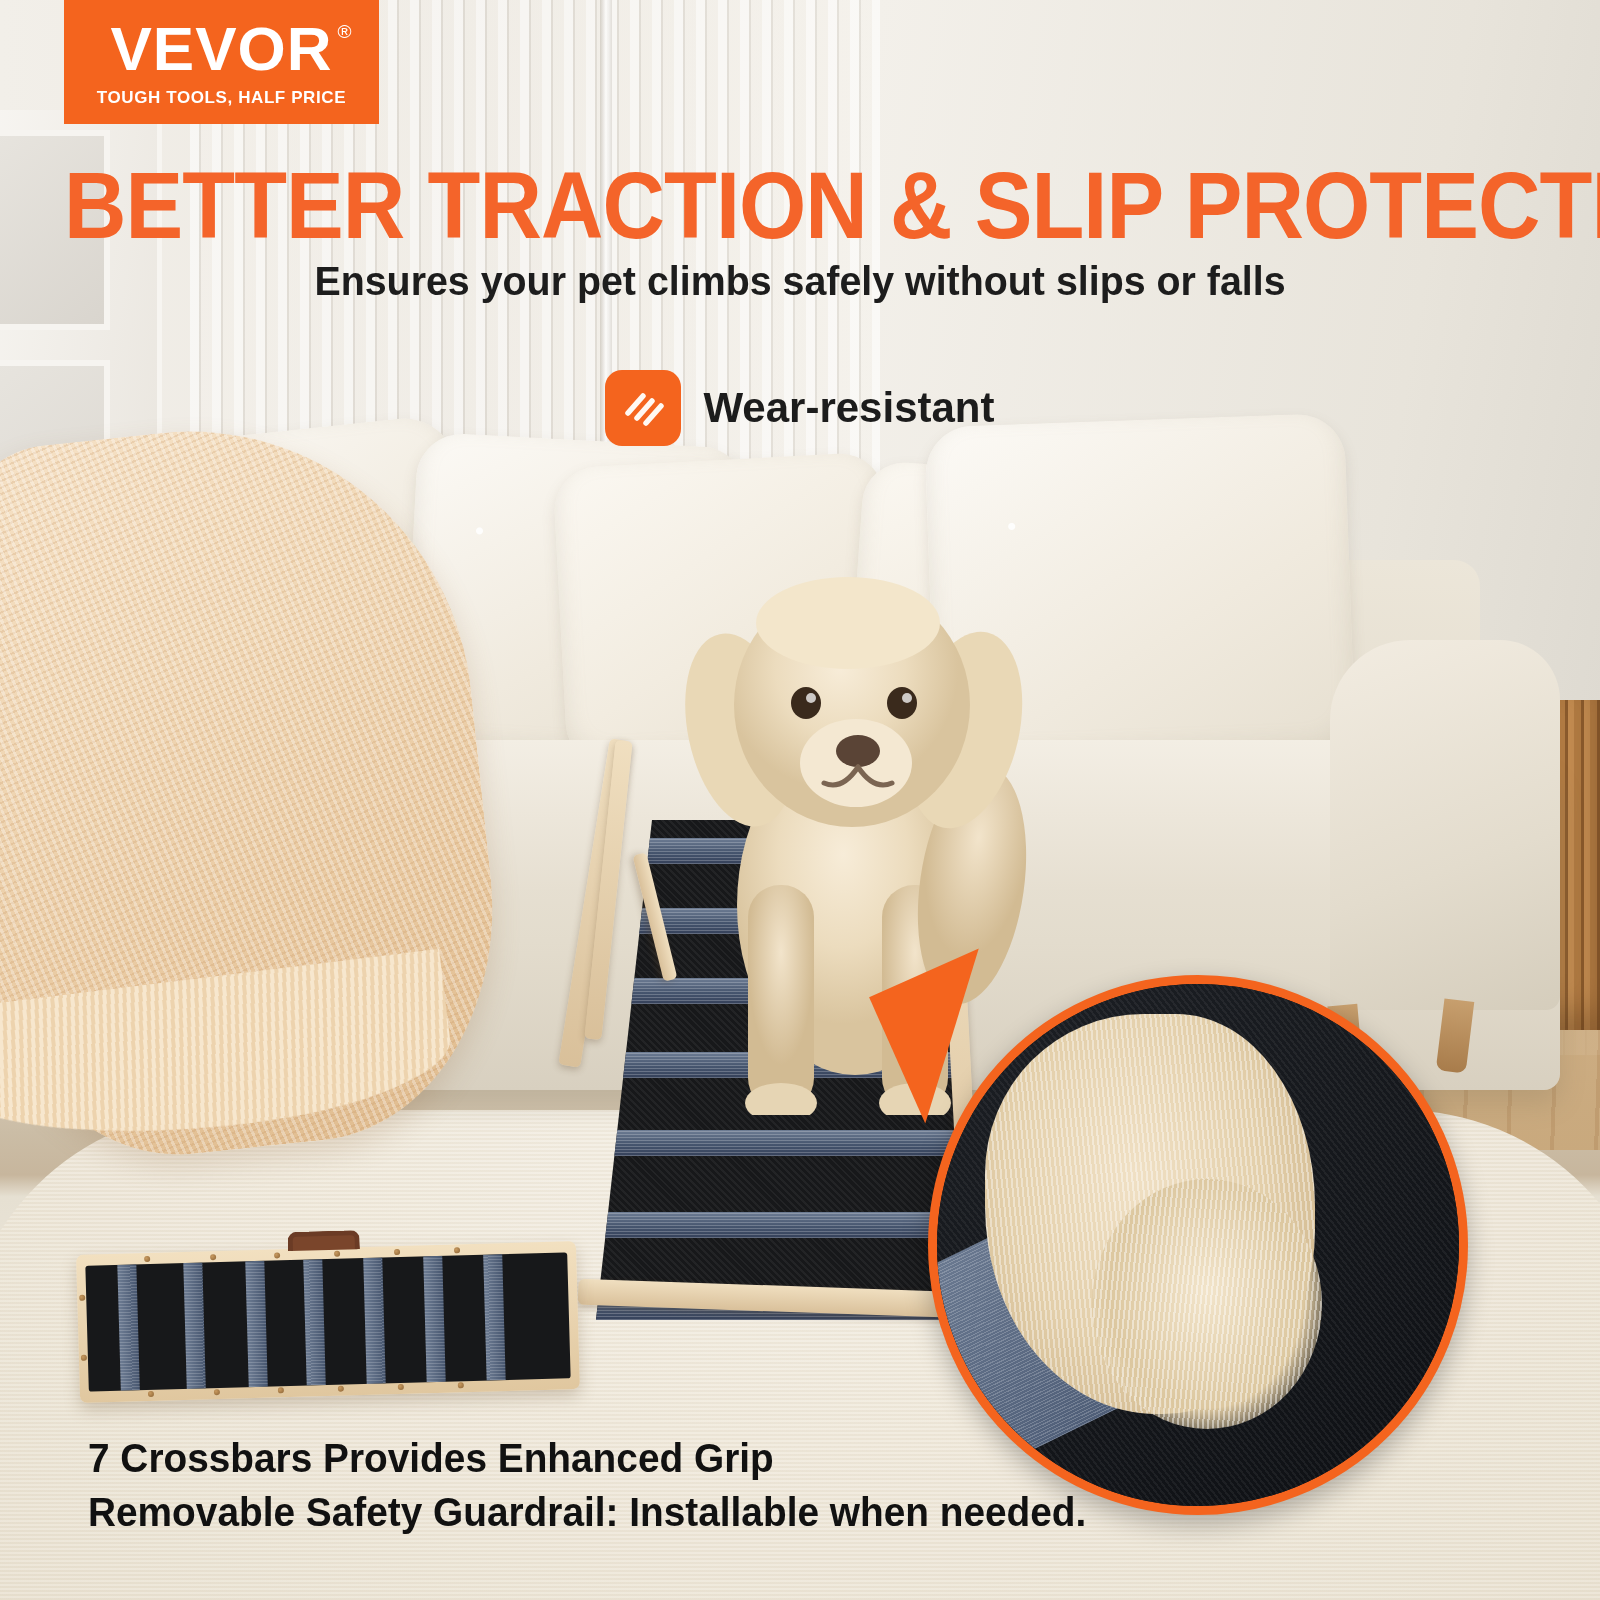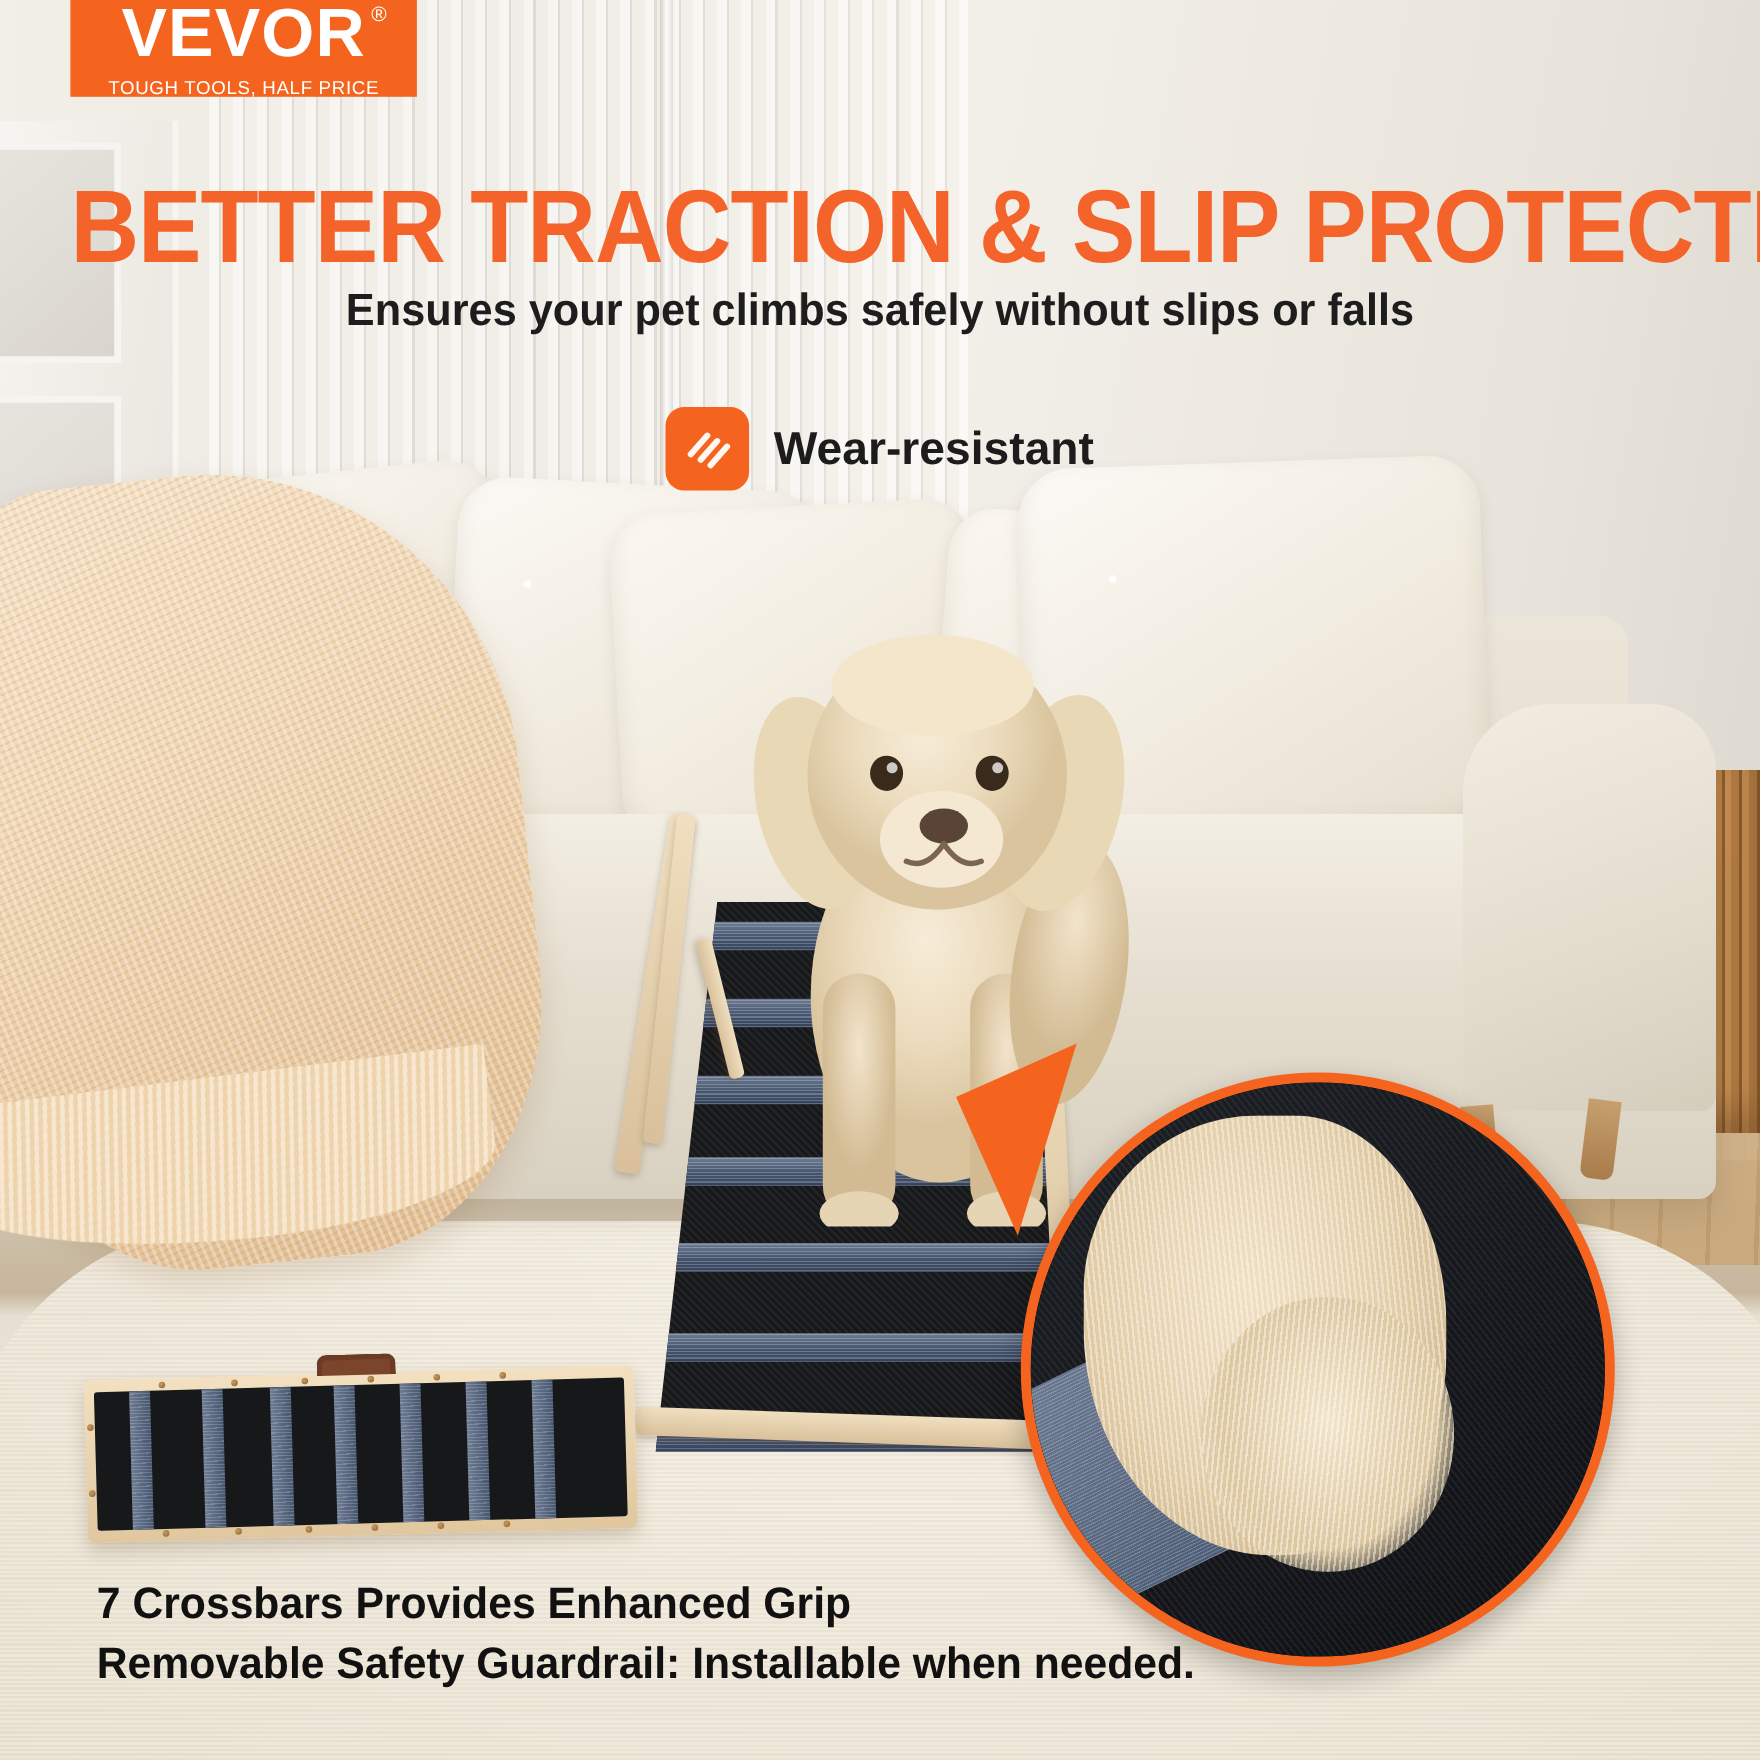--- a/index.html
+++ b/index.html
@@ -240,30 +240,30 @@
   }
   .callout-pointer {
     position:absolute; left:-36px; top:-8px; width:0; height:0;
     border-left:120px solid #f4641e;
     border-bottom:138px solid transparent;
     transform:rotate(-24deg);
   }
 
   
   .logo {
-    position:absolute; left:64px; top:0; width:315px; height:88px;
+    position:absolute; left:64px; top:0; width:315px; height:124px;
     background:#f4641e; display:flex; flex-direction:column;
     align-items:center; justify-content:center; line-height:1;
   }
   .logo-word {
     color:#fff; font-size:62px; font-weight:bold; letter-spacing:1px;
     position:relative; font-family:"Liberation Sans", sans-serif;
   }
   .logo-reg { position:absolute; right:-20px; top:4px; font-size:19px; font-weight:normal; }
-  .logo-tag { color:#fff; font-size:17px; font-weight:normal; letter-spacing:.6px; margin-top:9px; }
+  .logo-tag { color:#fff; font-size:17px; font-weight:bold; letter-spacing:.6px; margin-top:9px; }
 
   .headline {
     position:absolute; left:0; top:152px; width:1600px; text-align:center;
     color:#f4642a; font-size:94px; font-weight:bold; letter-spacing:-1px;
     transform:scaleX(.92); transform-origin:center;
     white-space:nowrap;
   }
   .subhead {
     position:absolute; left:0; top:258px; width:1600px; text-align:center;
     color:#1d1d1d; font-size:41px; font-weight:bold;

